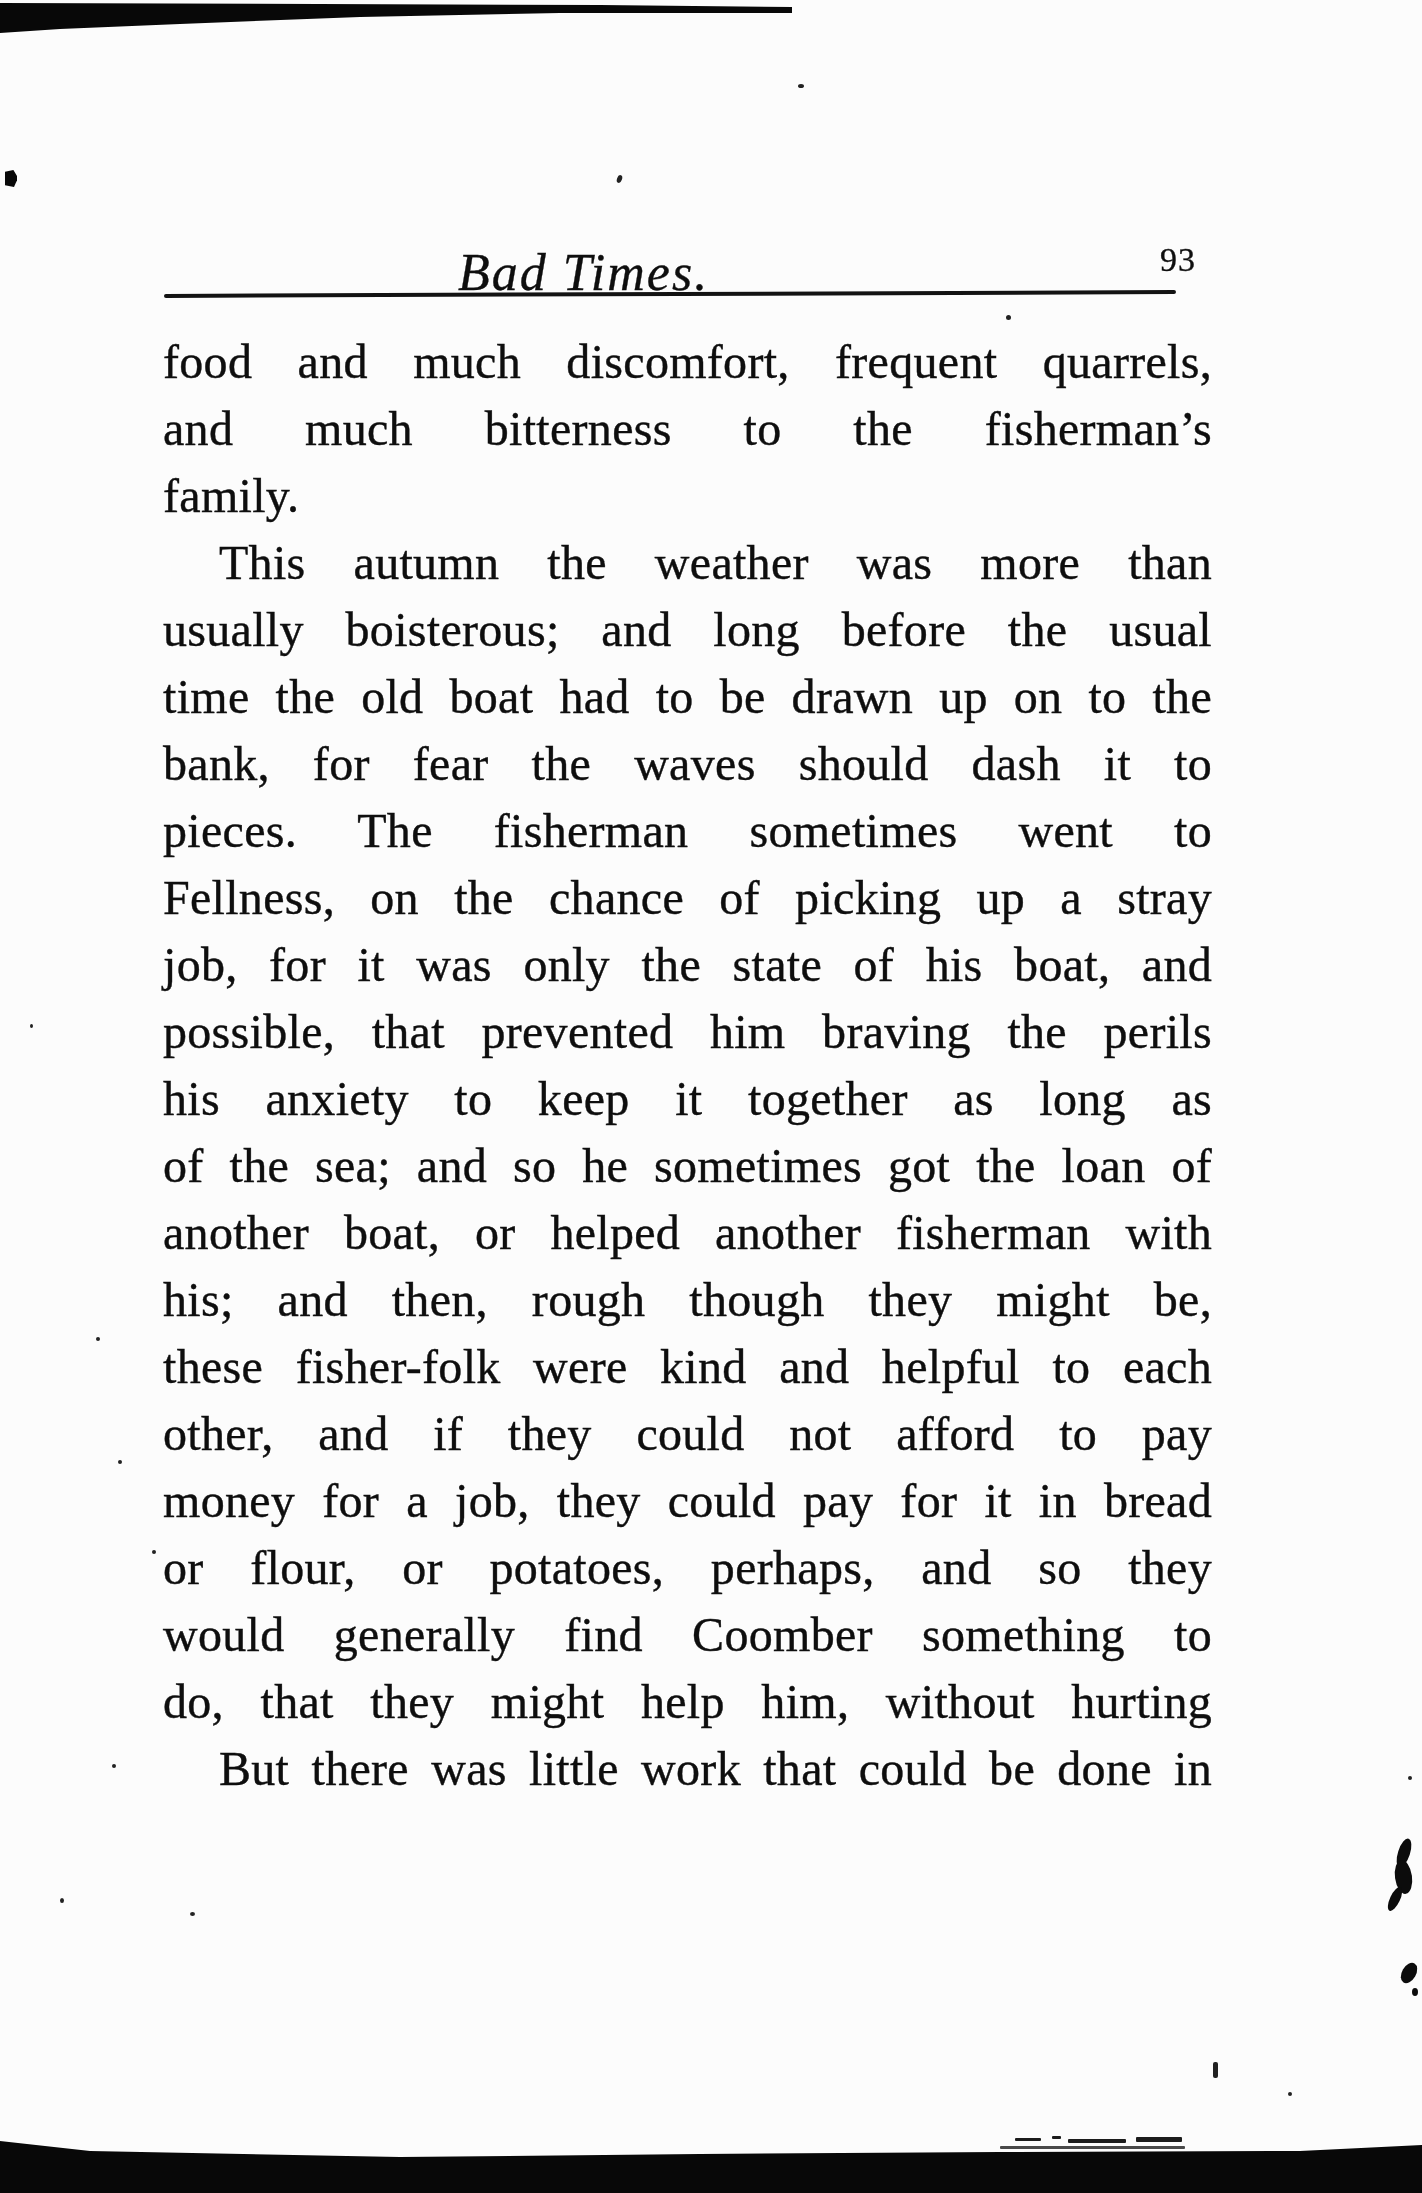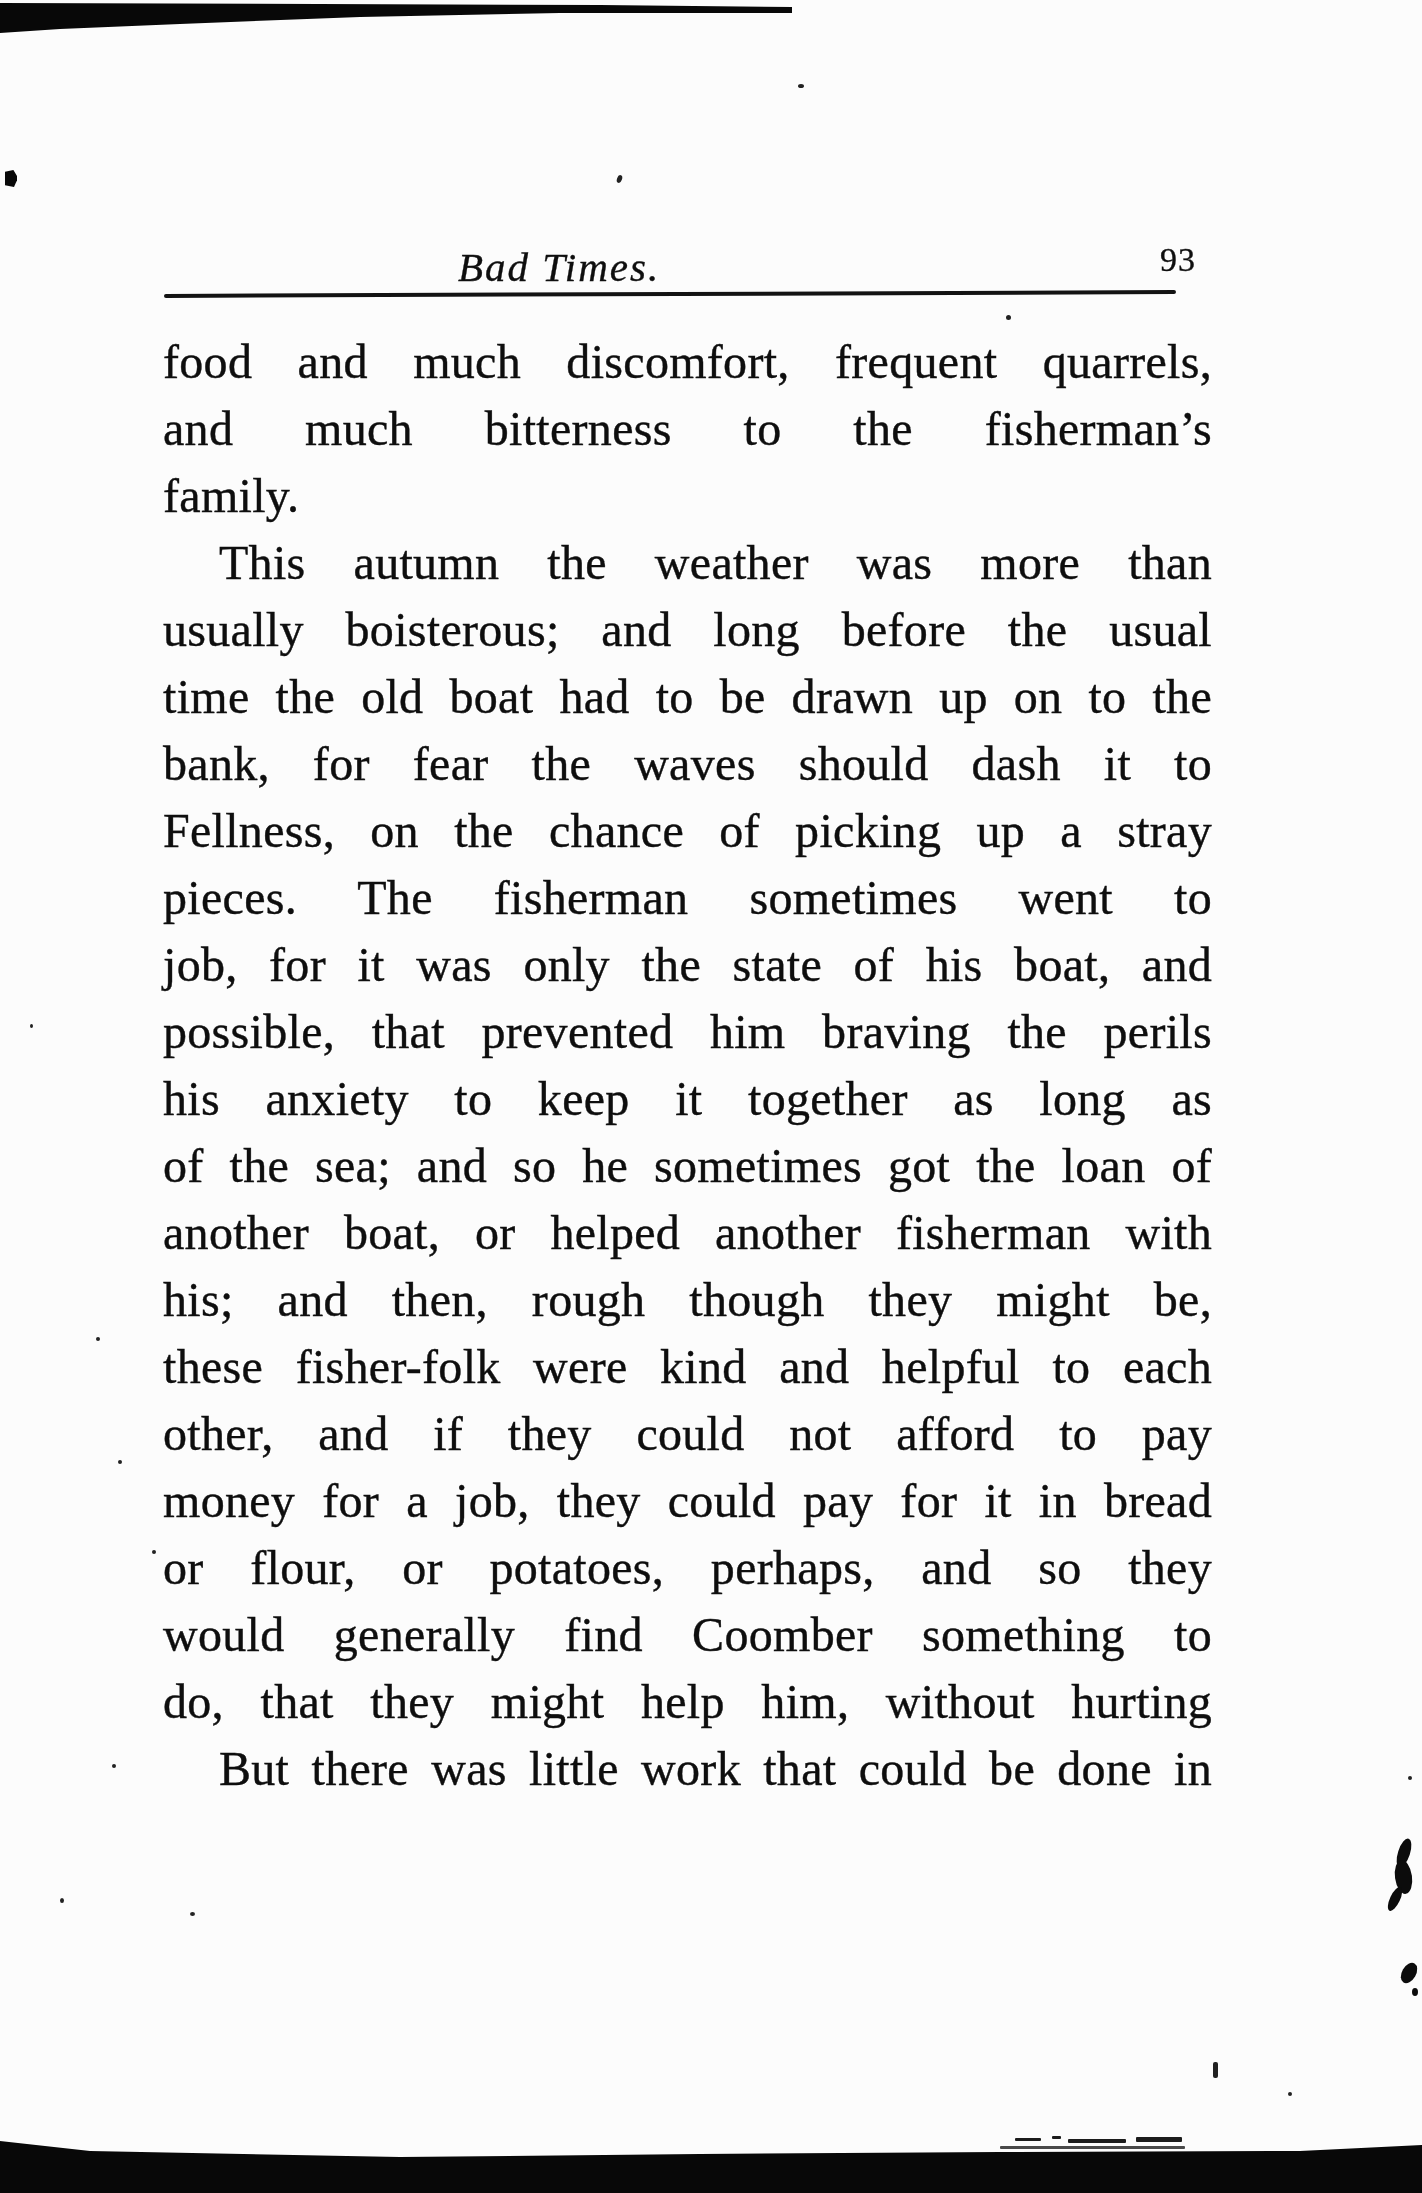--- a/index.html
+++ b/index.html
@@ -22,21 +22,21 @@
     position: absolute;
     left: 0; top: 0;
     width: 100%;
     height: 0;
   }
   .running-title {
     position: absolute;
     left: 458px;
     top: 243px;
     font-style: italic;
-    font-size: 41px;
+    font-size: 52px;
     letter-spacing: 2px;
     -webkit-text-stroke: 0.35px #111;
   }
   .page-number {
     position: absolute;
     left: 1160px;
     top: 241px;
     font-size: 34px;
     letter-spacing: 1px;
     -webkit-text-stroke: 0.35px #111;
@@ -140,22 +140,22 @@
   <div class="header-rule"></div>
 
   <div class="body-text" id="body-lines">
       <div class="line">food and much discomfort, frequent quarrels,</div>
       <div class="line">and much bitterness to the fisherman’s</div>
       <div class="line no-justify">family.</div>
       <div class="line indent">This autumn the weather was more than</div>
       <div class="line">usually boisterous; and long before the usual</div>
       <div class="line">time the old boat had to be drawn up on to the</div>
       <div class="line">bank, for fear the waves should dash it to</div>
+      <div class="line">pieces.  The fisherman sometimes went to</div>
       <div class="line">Fellness, on the chance of picking up a stray</div>
-      <div class="line">pieces.  The fisherman sometimes went to</div>
       <div class="line">job, for it was only the state of his boat, and</div>
       <div class="line">possible, that prevented him braving the perils</div>
       <div class="line">his anxiety to keep it together as long as</div>
       <div class="line">of the sea; and so he sometimes got the loan of</div>
       <div class="line">another boat, or helped another fisherman with</div>
       <div class="line">his; and then, rough though they might be,</div>
       <div class="line">these fisher-folk were kind and helpful to each</div>
       <div class="line">other, and if they could not afford to pay</div>
       <div class="line">money for a job, they could pay for it in bread</div>
       <div class="line">or flour, or potatoes, perhaps, and so they</div>

